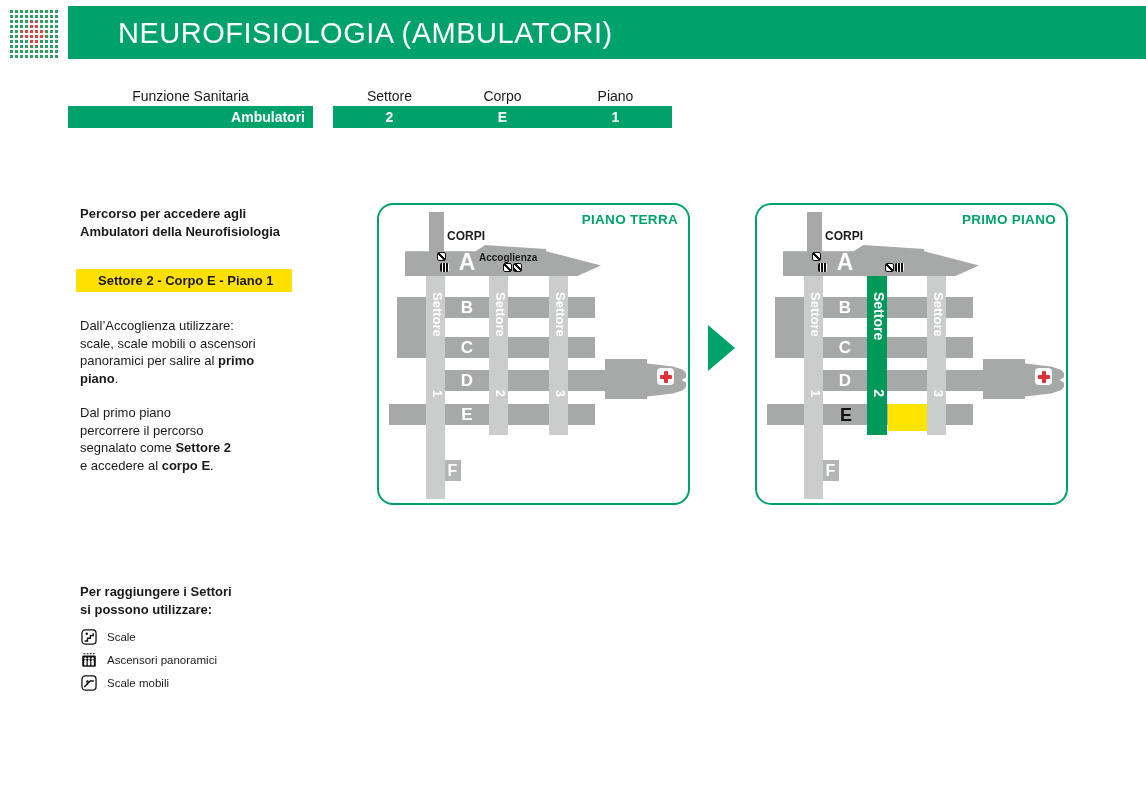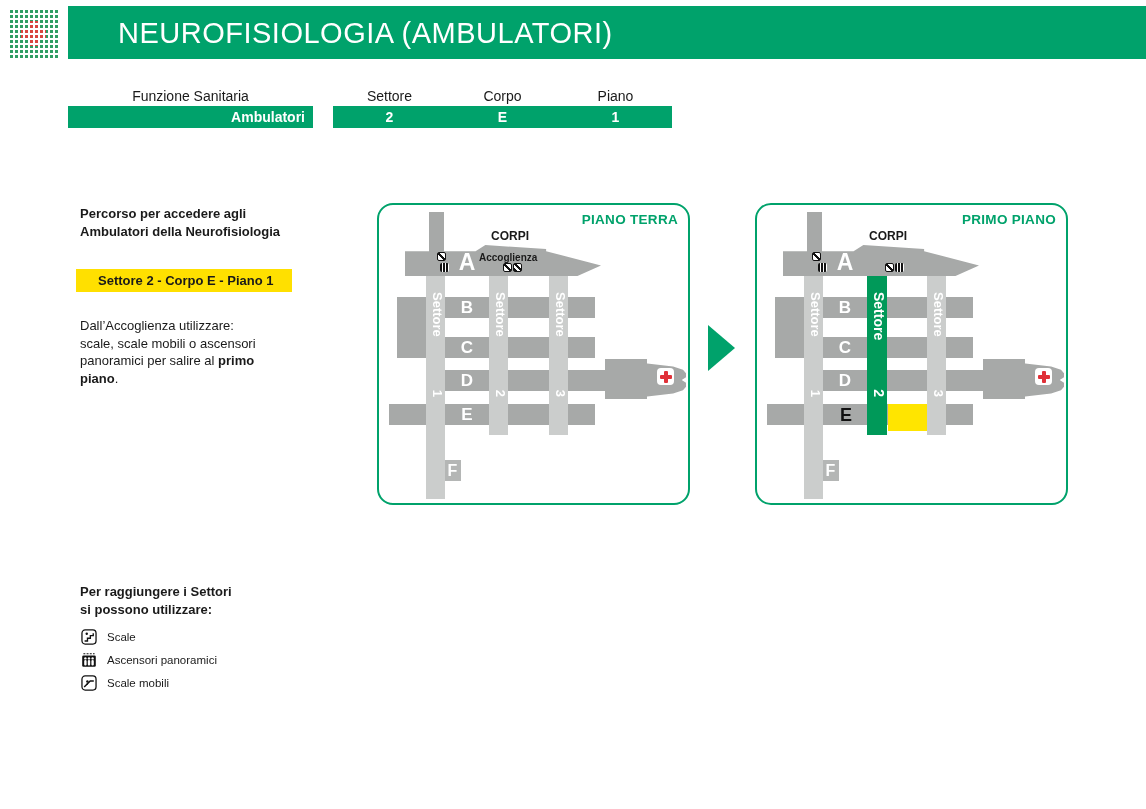--- a/index.html
+++ b/index.html
@@ -34,21 +34,21 @@
   .leg-label{margin-left:10px;font-size:11.5px;}
 
   
   .panel{position:absolute;width:313px;height:302px;border:2px solid #00a26b;border-radius:16px;
          box-sizing:border-box;background:#fff;}
   .panel-title{position:absolute;top:7px;right:10px;font-size:13.5px;font-weight:bold;color:#00a26b;letter-spacing:.3px;}
   .arrow{position:absolute;left:708px;top:325px;width:0;height:0;
          border-top:23px solid transparent;border-bottom:23px solid transparent;border-left:27px solid #00a26b;}
 
   .m-stub{position:absolute;left:50px;top:7px;width:15px;height:42px;background:#a7a9a8;z-index:4;}
-  .m-corpi{position:absolute;left:68px;top:24px;font-size:12px;font-weight:bold;z-index:6;margin-left:44px;}
+  .m-corpi{position:absolute;left:68px;top:24px;font-size:12px;font-weight:bold;z-index:6;}
   .m-bldgA{position:absolute;left:26px;top:40px;width:196px;height:31px;background:#a7a9a8;z-index:4;
      clip-path:polygon(0% 20%,36% 20%,41% 0%,72% 13%,72% 20%,100% 66%,88% 100%,0% 100%);}
   .m-A{position:absolute;left:76px;top:44px;width:24px;font-size:23px;font-weight:bold;color:#fff;z-index:6;text-align:center;}
   .m-acc{position:absolute;left:100px;top:47px;font-size:10px;font-weight:bold;z-index:6;}
   .blet{position:absolute;width:20px;font-size:17px;font-weight:bold;color:#fff;z-index:5;text-align:center;}
   .blet-dark{color:#111;font-size:18px;}
   .cor{position:absolute;top:69px;width:19px;background:#cbcdcc;z-index:3;}
   .cor-green{background:#009959;width:20px;}
   .sector-label{position:absolute;width:105px;height:19px;transform:rotate(90deg);
       display:flex;justify-content:space-between;color:#fff;font-weight:bold;font-size:13px;z-index:4;white-space:nowrap;}
@@ -100,20 +100,26 @@
 
   <div class="hl">Settore 2 - Corpo E - Piano 1</div>
 
   <div class="txt" style="left:80px;top:317px;">
     <div>Dall’Accoglienza utilizzare:</div>
     <div>scale, scale mobili o ascensori</div>
     <div><span>panoramici per salire al </span><span class="b">primo</span></div>
     <div><span class="b">piano</span><span>.</span></div>
   </div>
 
+  <div class="txt" style="left:80px;top:404px;">
+    <div>Dal primo piano</div>
+    <div>percorrere il percorso</div>
+    <div><span>segnalato come </span><span class="b">Settore 2</span></div>
+    <div><span>e accedere al </span><span class="b">corpo E</span><span>.</span></div>
+  </div>
 
   <div class="txt b" style="left:80px;top:583px;">
     <div>Per raggiungere i Settori</div>
     <div>si possono utilizzare:</div>
   </div>
 
   <div style="position:absolute;left:81px;top:625px;">
     <div class="leg-item">
       <svg width="16" height="16" viewBox="0 0 20 20">
         <rect x="1.2" y="1.2" width="17.6" height="17.6" rx="4" fill="#fff" stroke="#111" stroke-width="1.6"></rect>

